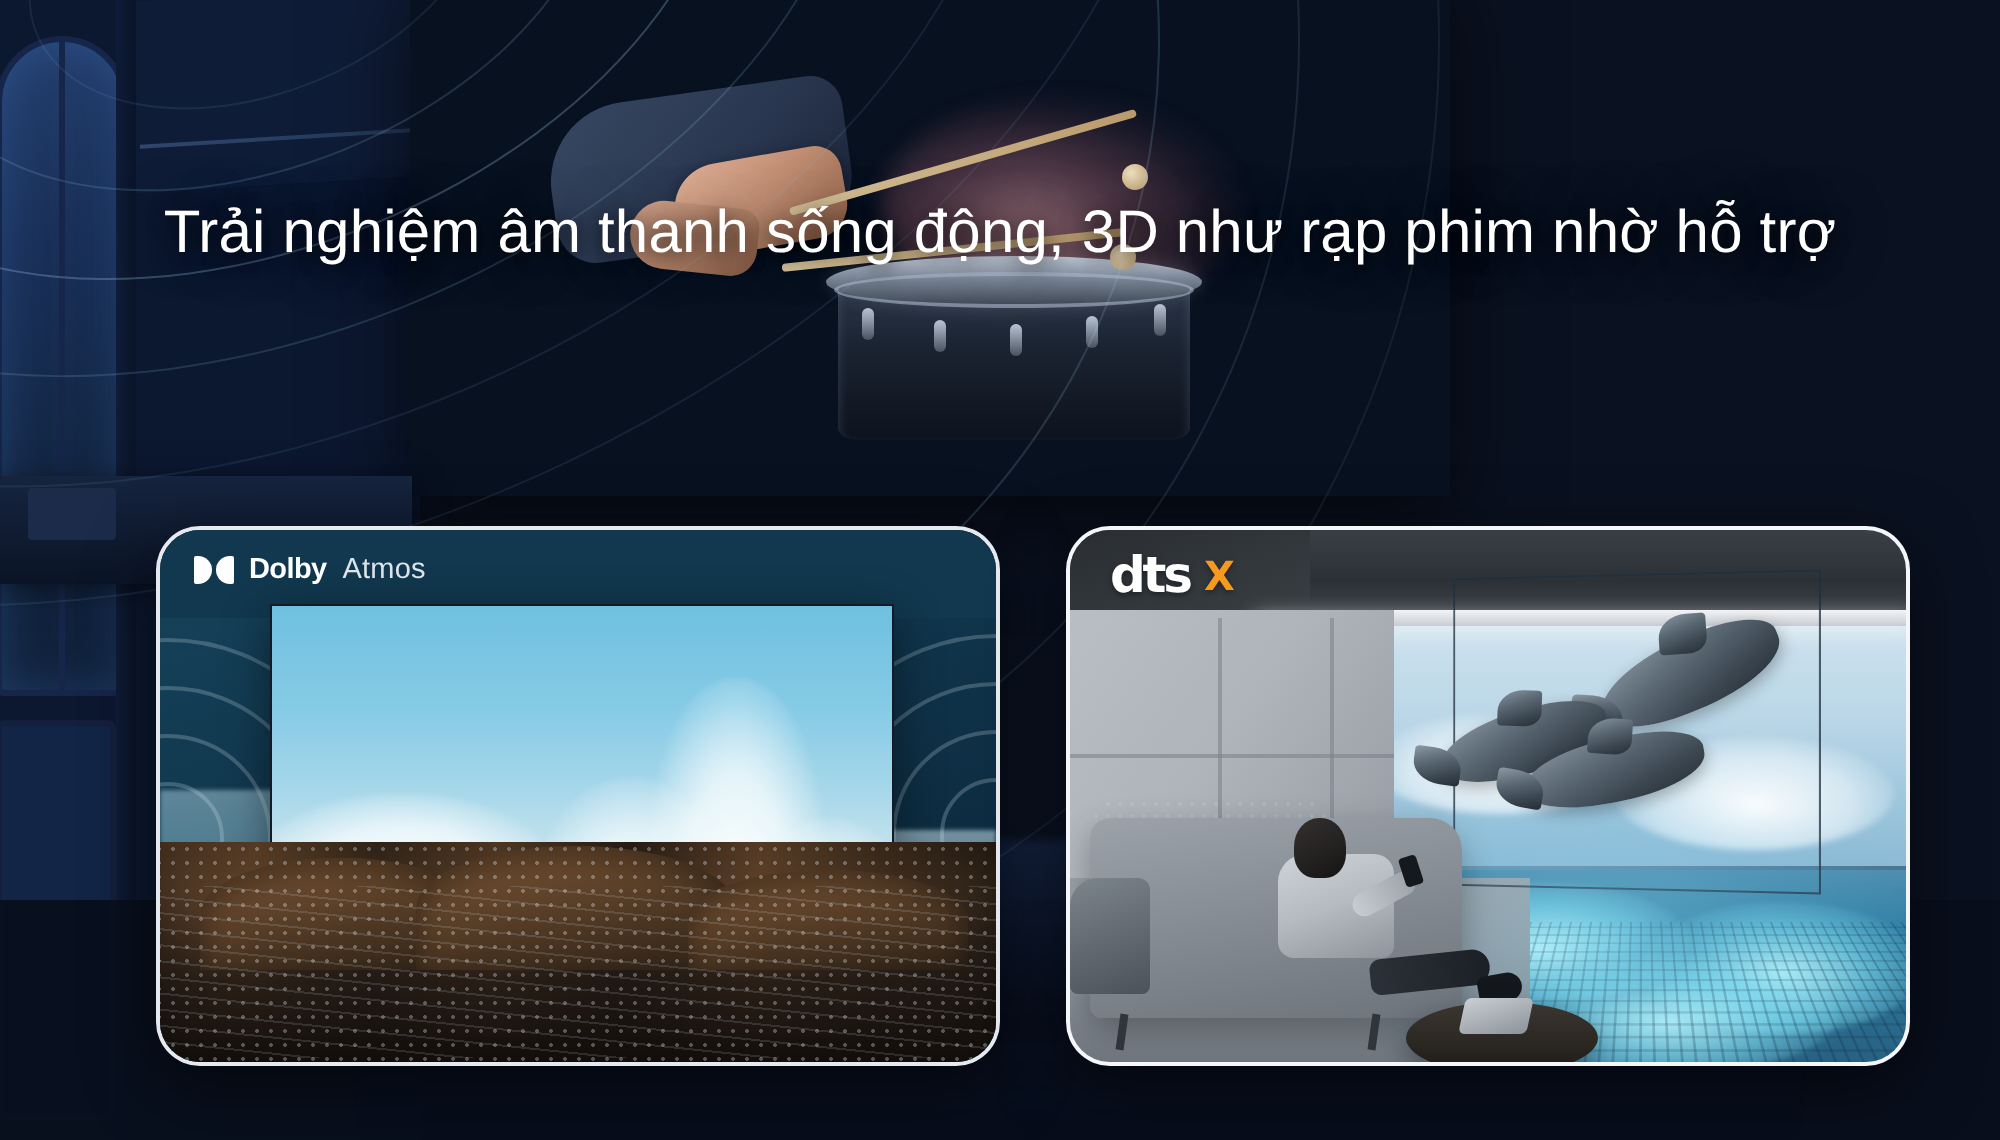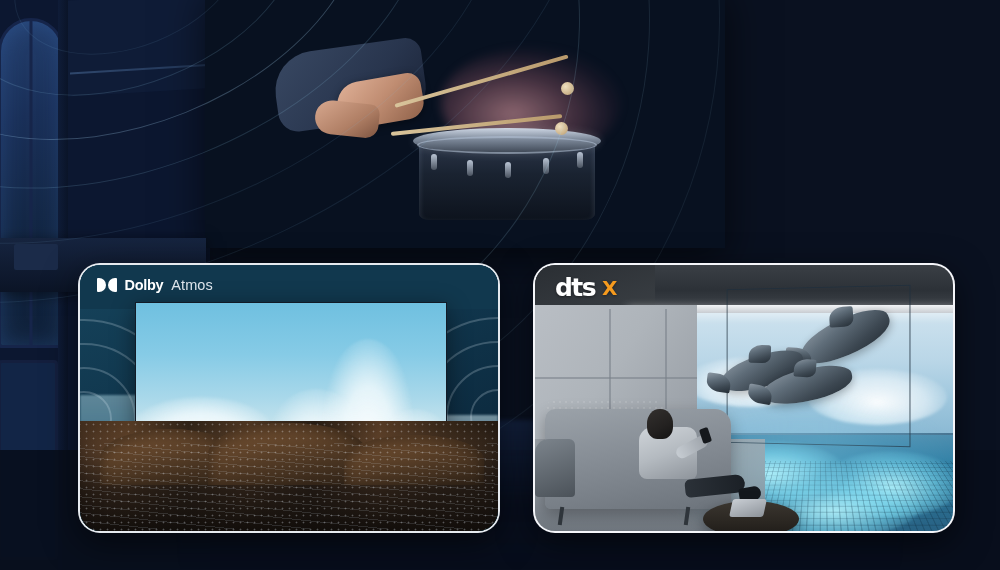--- a/index.html
+++ b/index.html
@@ -589,20 +589,21 @@
     
   </div>
 
   <div class="rings" style="left:-120px; top:-330px;">
     <div class="arc-sweep" style="width:700px;height:700px;left:0;top:0;transform:rotate(18deg);"></div>
     <div class="arc-sweep" style="width:840px;height:840px;left:-70px;top:-70px;transform:rotate(26deg);opacity:.7;"></div>
     <div class="arc-sweep" style="width:980px;height:980px;left:-140px;top:-140px;transform:rotate(34deg);opacity:.5;"></div>
   </div>
 
   <div class="headline">
+    <span class="ln">Trải nghiệm âm thanh sống động, 3D như rạp phim nhờ hỗ trợ</span>
   </div>
 
   <div class="card card-left">
     <div class="lc-bg"></div>
     <div class="lc-room-top"></div>
     <div class="lc-sea-left"></div>
     <div class="lc-sea-right"></div>
 
     <div class="lc-rings-l">
       <div class="lc-ring" style="width:56px;height:56px;left:58px;top:84px;"></div>

